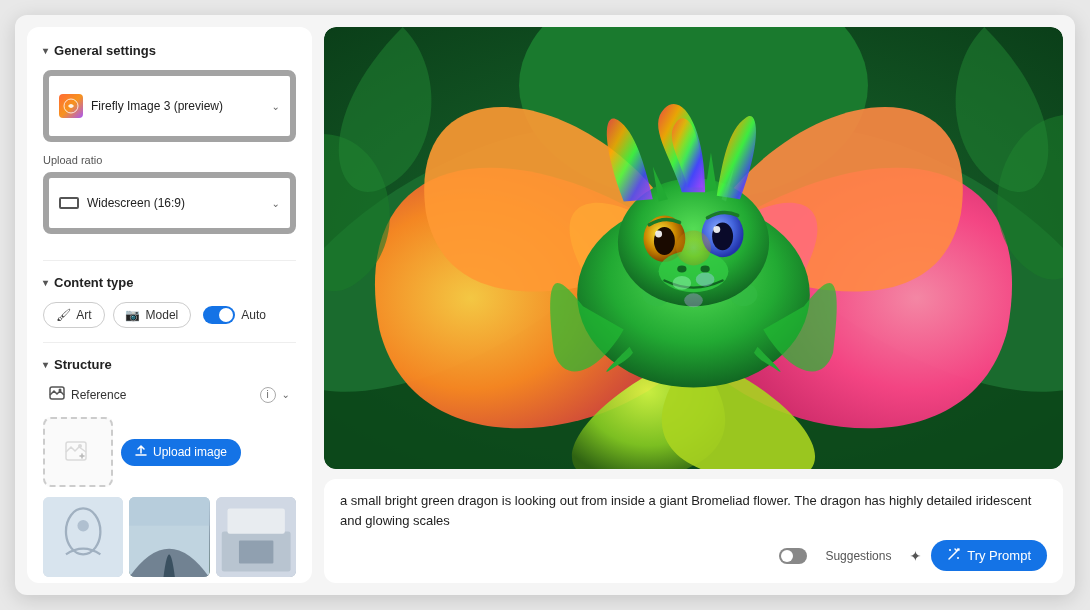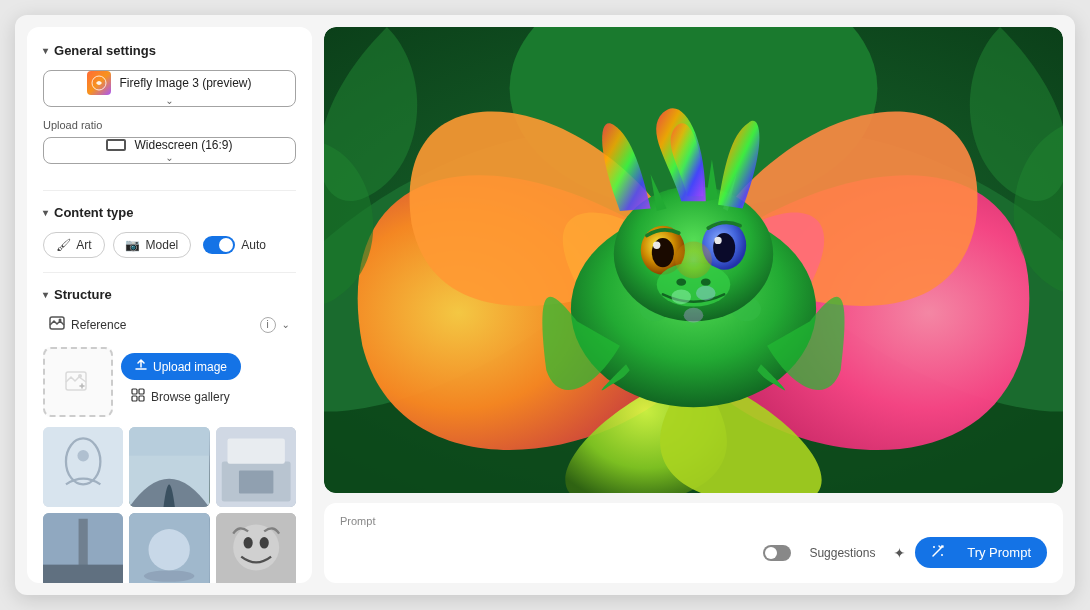--- a/index.html
+++ b/index.html
@@ -58,27 +58,26 @@
     .field-label {
       font-size: 11px;
       color: #555;
       margin-bottom: 6px;
       font-weight: 500;
     }
     .dropdown-row {
       display: flex;
       align-items: center;
       justify-content: space-between;
-      border: 1px solid #a3a3a3;
+      border: 6px solid #a3a3a3;
       border-radius: 8px;
-      padding: 0 10px;
+      padding: 18px 10px;
       cursor: pointer;
       background: #fff;
       margin-bottom: 12px;
-      flex-direction: column;
     }
     .dropdown-left {
       display: flex;
       align-items: center;
       gap: 8px;
       font-size: 12px;
       color: #222;
     }
     .model-icon {
       width: 24px;
@@ -323,21 +322,21 @@
       font-size: 12px;
       color: #555;
     }
     .sparkle-icon {
       font-size: 14px;
       color: #555;
     }
     .try-prompt-btn {
       display: flex;
       align-items: center;
-      gap: 22px;
+      gap: 6px;
       background: #1473e6;
       color: #fff;
       border: none;
       border-radius: 20px;
       padding: 7px 16px;
       font-size: 13px;
       font-weight: 500;
       cursor: pointer;
     }
     .wand-icon {
@@ -439,31 +438,20 @@
         </div>
         <div class="upload-buttons">
           <button class="upload-btn">
             <span>
               <svg width="12" height="12" viewBox="0 0 12 12">
                   <path d="M6 1v7M3 4L6 1l3 3M1 10h10" stroke="white" stroke-width="1.5" fill="none" stroke-linecap="round"></path>
                 </svg>
             </span>
             <span>Upload image</span>
           </button>
-          <button class="gallery-btn">
-            <span>
-              <svg width="14" height="14" viewBox="0 0 14 14" fill="none">
-                <rect x="1" y="1" width="5" height="5" rx="1" stroke="#333" stroke-width="1.2"></rect>
-                <rect x="8" y="1" width="5" height="5" rx="1" stroke="#333" stroke-width="1.2"></rect>
-                <rect x="1" y="8" width="5" height="5" rx="1" stroke="#333" stroke-width="1.2"></rect>
-                <rect x="8" y="8" width="5" height="5" rx="1" stroke="#333" stroke-width="1.2"></rect>
-              </svg>
-            </span>
-            <span>Browse gallery</span>
-          </button>
         </div>
       </div>
 
       <div class="thumbnails-grid">
         <div class="thumb thumb-1">
           <svg width="100%" height="100%" viewBox="0 0 70 70">
             <rect width="70" height="70" fill="#d8e4ee"></rect>
             <ellipse cx="35" cy="30" rx="15" ry="20" fill="none" stroke="#a0b0c0" stroke-width="2"></ellipse>
             <path d="M20 50 Q35 40 50 50" stroke="#a0b0c0" stroke-width="2" fill="none"></path>
             <circle cx="35" cy="25" r="5" fill="#b0c0d0"></circle>
@@ -656,21 +644,21 @@
         <ellipse cx="350" cy="235" rx="8" ry="6" fill="#ccaaff" opacity="0.35"></ellipse>
 
         <path d="M0 100 C80 60 120 180 60 220 C20 250 -20 180 0 100 Z" fill="#1a7a2a" opacity="0.6"></path>
         <path d="M700 80 C620 50 580 170 640 210 C680 240 720 170 700 80 Z" fill="#1a7a2a" opacity="0.6"></path>
         <path d="M100 0 C140 40 130 120 80 140 C40 155 20 80 100 0 Z" fill="#228833" opacity="0.5"></path>
         <path d="M600 0 C560 40 570 120 620 140 C660 155 680 80 600 0 Z" fill="#228833" opacity="0.5"></path>
       </svg>
     </div>
 
     <div class="prompt-area">
-      <div class="prompt-label">Prompt</div>
+      <div class="prompt-text" contenteditable="true" style="">a small bright green dragon is looking out from inside a giant Bromeliad flower. The dragon has highly detailed iridescent and glowing scales</div>
       <div class="prompt-bottom">
         <div class="suggestions-row">
           <div class="suggestions-toggle"></div>
           <span class="suggestions-label">Suggestions</span>
           <span class="sparkle-icon">✦</span>
         </div>
         <button class="try-prompt-btn">
           <span class="wand-icon">
             <svg width="14" height="14" viewBox="0 0 14 14" fill="none">
               <path d="M2 12 L10 4 M10 4 L11 2 L12 3 M8 2 L10 4 L12 2" stroke="white" stroke-width="1.5" stroke-linecap="round"></path>

